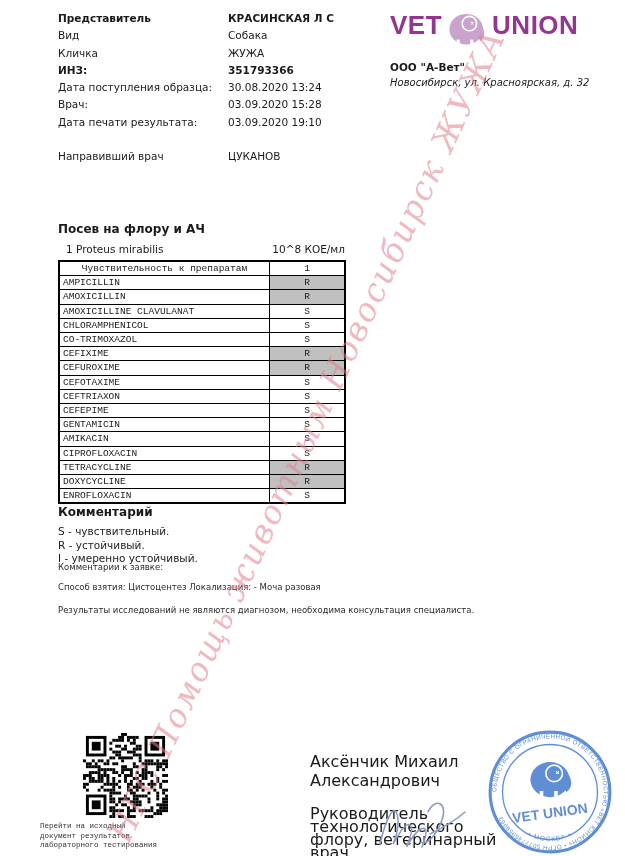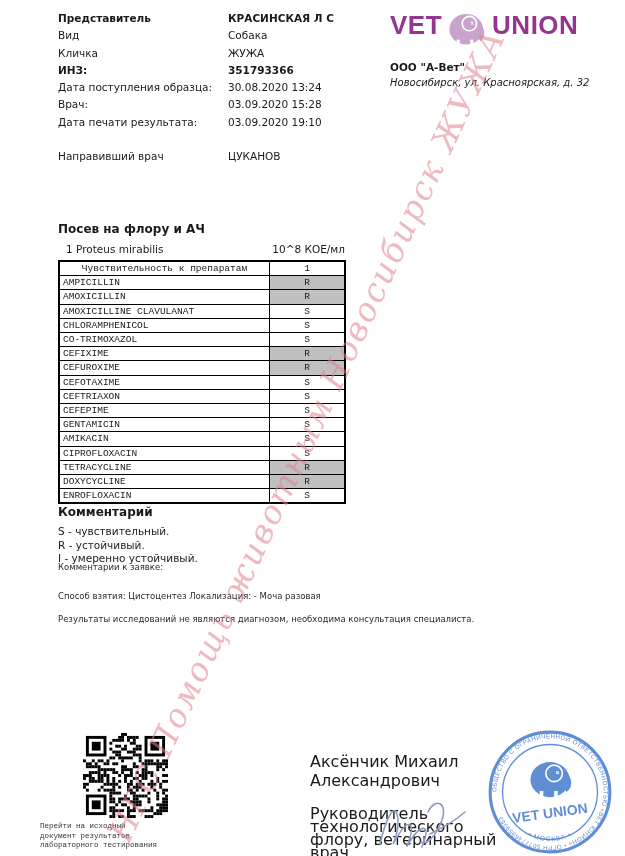--- a/index.html
+++ b/index.html
@@ -41,21 +41,21 @@
   .sens td{border:1px solid #000;padding:0 3px;height:13.2px;line-height:13.2px;font-family:Liberation Mono, monospace;}
   .sens tr.thead td{text-align:center;font-size:9.5px;}
   .sens td.res{width:68px;text-align:center;}
   .sens td.res.res-R{background:#c0c0c0;}
   .sens{border:2px solid #000;}
   
   .comment{position:absolute;left:58px;top:505px;z-index:2;}
   .comment .ctitle{font-size:12px;font-weight:bold;margin-bottom:6px;}
   .comment .cline{font-size:10.5px;line-height:13.5px;}
   .notes{position:absolute;left:58px;top:562px;z-index:2;font-size:8.5px;color:#2a2a2a;}
-  .notes .nline1{margin-bottom:19px;}
+  .notes .nline1{margin-bottom:10px;}
   .notes .nline2{margin-bottom:13px;}
   
   .qr-wrap{position:absolute;left:40px;top:733px;width:170px;z-index:2;text-align:left;font-family:Liberation Mono, monospace;}
   .qr-code{width:85px;height:85px;margin:0 auto;background:#fff;}
   .qr-caption{margin-top:4px;font-size:7.5px;line-height:9.5px;color:#333;}
   
   .sig-block{position:absolute;left:310px;top:752px;width:190px;font-size:16px;z-index:2;}
   .sig-role{margin-top:17px;line-height:13px;}
   .signature{position:absolute;left:372px;top:792px;z-index:3;}
   

